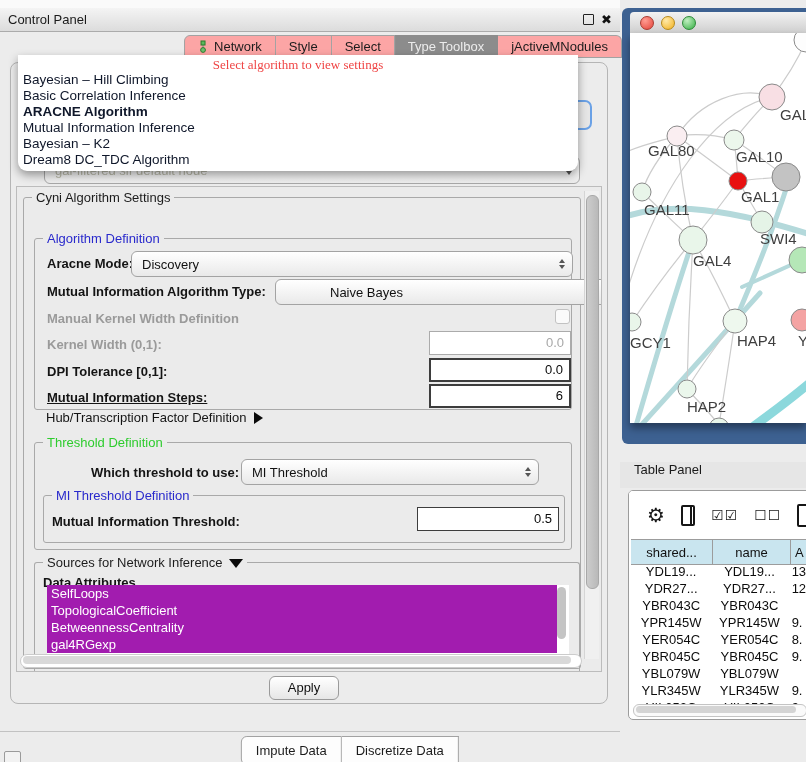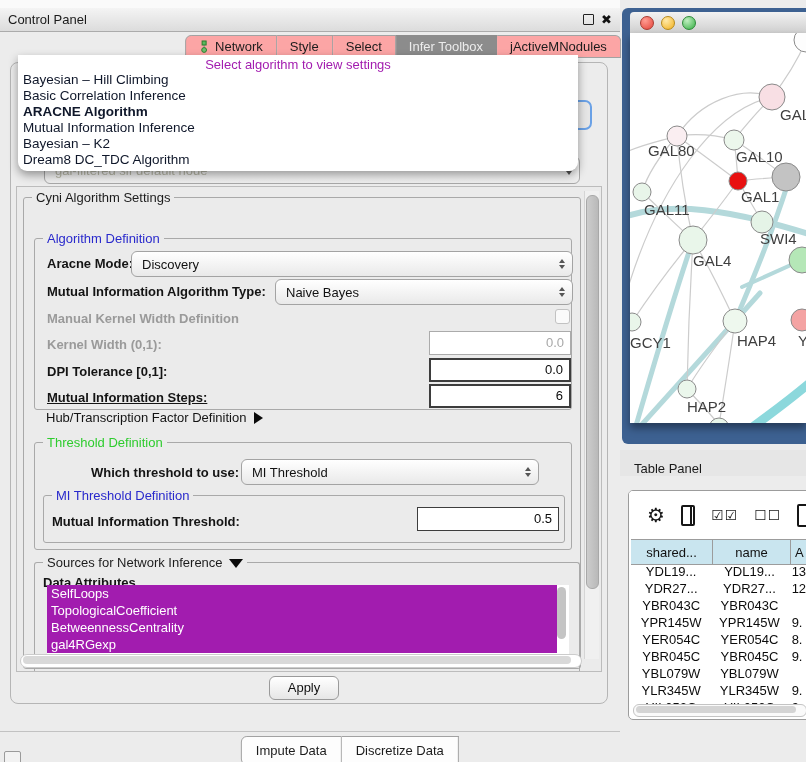--- a/index.html
+++ b/index.html
@@ -34,21 +34,21 @@
 
   
   .bg-combo{left:44px;top:156px;width:534px;height:26px;border:1px solid #a8a8a8;border-radius:6px;
     background:linear-gradient(#ffffff,#ededed);display:flex;align-items:center;font-size:13px;color:#b9b9a9;z-index:1;}
   .bg-combo .txt{padding-left:10px;}
   .bg-focus{left:558px;top:100px;width:30px;height:26px;border:2px solid #6aa1e6;border-radius:7px;background:#e6e6e6;z-index:1;}
 
   
   .popup{left:18px;top:55px;width:560px;height:114px;background:#ffffff;z-index:6;
     border-radius:0 0 9px 9px;box-shadow:0 4px 10px rgba(0,0,0,.38);padding-top:2px;}
-  .popup-head{text-align:center;color:#a21caf;font-size:13px;height:15px;line-height:15px;}
+  .popup-head{text-align:center;color:#ef4444;font-size:13px;height:15px;line-height:15px;font-family:Liberation Serif, serif;}
   .popup-item{font-size:13.5px;color:#0f172a;height:16px;line-height:16px;padding-left:5px;white-space:nowrap;}
   .popup-item.sel{font-weight:bold;}
 
   
   .pane{left:16px;top:186px;width:584px;height:484px;background:#ebebeb;border:1px solid #bcbcbc;overflow:hidden;z-index:2;}
   .group{position:absolute;border:1px solid #a9a9a9;border-radius:3px;}
   .group-title{position:absolute;top:-8px;left:8px;background:#ebebeb;padding:0 4px;font-size:13px;white-space:nowrap;}
   .t-black{color:#1c1c1c;}
   .t-blue{color:#2929cc;}
   .t-green{color:#2ecc2e;}
@@ -99,22 +99,22 @@
   
   .net-frame{left:622px;top:8px;width:184px;height:436px;background:#3d6191;border-radius:6px 0 0 6px;}
   .net-titlebar{left:630px;top:12px;width:176px;height:21px;background:linear-gradient(#f2f2f2,#cfcfcf);
     border-radius:4px 0 0 0;display:flex;align-items:center;gap:7px;padding-left:10px;box-sizing:border-box;}
   .tl{width:12px;height:12px;border-radius:50%;}
   .tl.red{background:radial-gradient(circle at 35% 30%,#ff9d92,#e4443a);border:1px solid #a83a30;}
   .tl.yellow{background:radial-gradient(circle at 35% 30%,#ffe9a8,#f2b11f);border:1px solid #b78a1a;}
   .tl.green{background:radial-gradient(circle at 35% 30%,#c0efc0,#35ae43);border:1px solid #2d8a38;}
   .net-content{left:630px;top:33px;width:176px;height:390px;background:#ffffff;box-shadow:0 5px 8px rgba(0,0,0,.4);}
 
-  .table-label-bar{left:620px;top:450px;width:186px;height:26px;background:#e6e6e6;
-    display:flex;align-items:flex-end;font-size:13px;color:#1a1a1a;}
+  .table-label-bar{left:620px;top:462px;width:186px;height:26px;background:#e6e6e6;
+    display:flex;align-items:flex-start;font-size:13px;color:#1a1a1a;}
   .table-label-bar span{padding-left:14px;}
 
   .table-window{left:628px;top:490px;width:182px;height:228px;background:#ffffff;
     border:1px solid #9c9c9c;border-radius:5px;overflow:hidden;}
   .tbl-toolbar{position:absolute;left:0;top:0;width:100%;height:48px;background:#ffffff;
     display:flex;align-items:center;gap:16px;padding-left:18px;box-sizing:border-box;}
   .gear{font-size:20px;color:#161616;line-height:20px;}
   .split-icon{width:17px;height:17px;border:2px solid #161616;border-radius:2px;position:relative;}
   .split-icon::after{content:"";position:absolute;left:7px;top:0;width:2px;height:17px;background:#161616;}
   .cb-pair{font-size:14px;color:#161616;letter-spacing:1px;white-space:nowrap;}
@@ -161,21 +161,21 @@
         </svg></span>
       <span>Network</span>
     </div>
     <div class="tab">
       <span>Style</span>
     </div>
     <div class="tab">
       <span>Select</span>
     </div>
     <div class="tab active">
-      <span>Infer Toolbox</span>
+      <span>Type Toolbox</span>
     </div>
     <div class="tab">
       <span>jActiveMNodules</span>
     </div>
   </div>
 
 <div class="abs bg-focus"></div>
 <div class="abs bg-combo">
   <span class="txt">gal-filtered sif default node</span>
   <span class="spin">
@@ -207,21 +207,21 @@
       <span class="lbl" style="left:12px;top:17px;">Aracne Mode:</span>
       <div class="combo" style="left:96px;top:12px;width:440px;">
         <span class="ctext">Discovery</span>
         <span class="spin">
             <i class="up"></i>
             <i class="dn"></i>
           </span>
       </div>
 
       <span class="lbl" style="left:12px;top:45px;">Mutual Information Algorithm Type:</span>
-      <div class="combo" style="left:240px;top:40px;width:296px;">
+      <div class="combo" style="left:240px;top:40px;width:296px;padding-left:44px;">
         <span class="ctext">Naive Bayes</span>
         <span class="spin">
             <i class="up"></i>
             <i class="dn"></i>
           </span>
       </div>
 
       <span class="lbl dis" style="left:12px;top:72px;">Manual Kernel Width Definition</span>
       <span class="checkbox" style="left:520px;top:70px;"></span>
 

